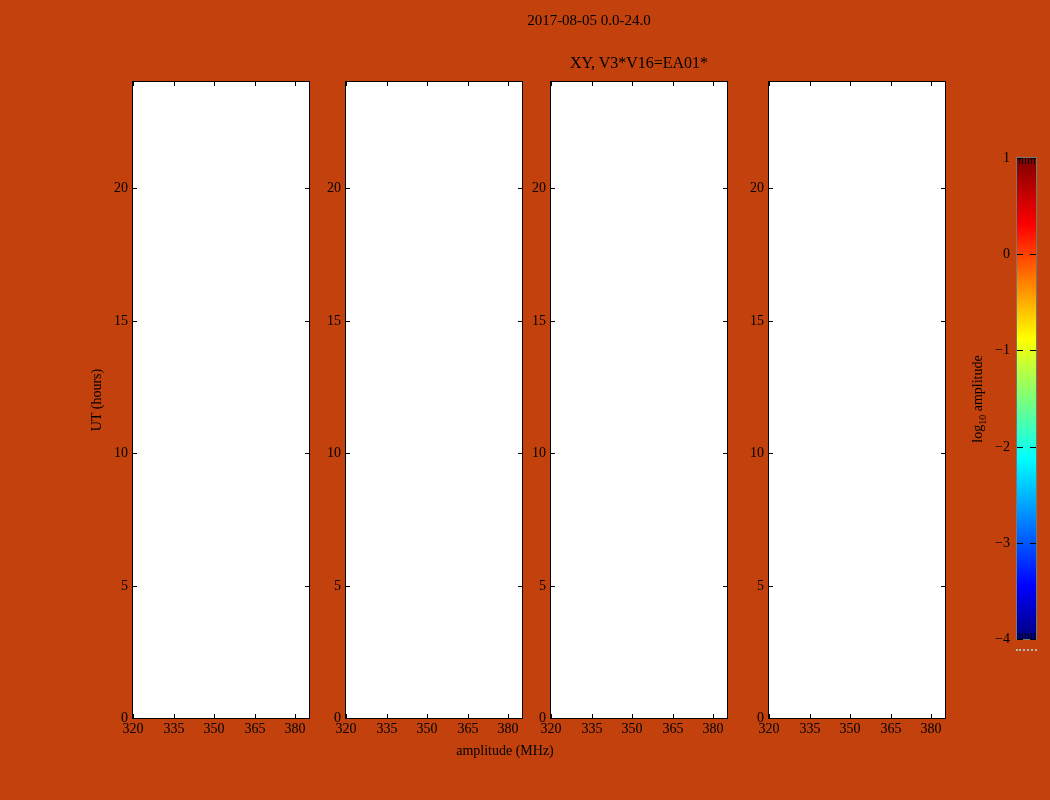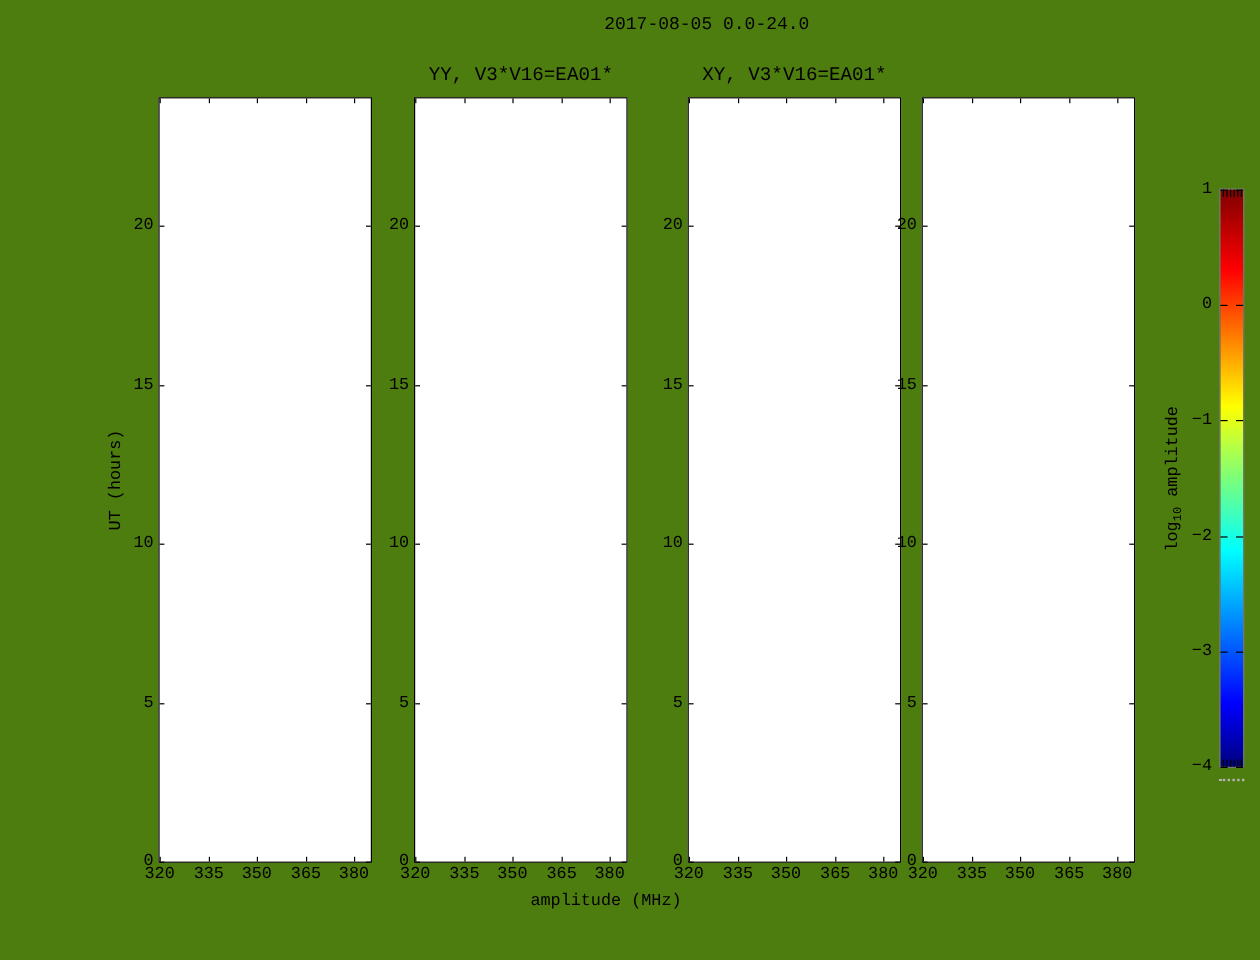--- a/index.html
+++ b/index.html
@@ -1,18 +1,18 @@
 <!DOCTYPE html>
 <html><head>
 <meta charset="utf-8">
 <style>
   html,body { margin:0; padding:0; background:#fff; }
   #figure {
-    position:relative; width:1050px; height:800px; background:#4d7c0f;
-    font-family:Liberation Mono, monospace; color:#000; overflow:hidden;
+    position:relative; width:1050px; height:800px; background:#c2410c;
+    font-family:Liberation Serif, serif; color:#000; overflow:hidden;
   }
   .suptitle {
     position:absolute; top:12px; left:589px; transform:translateX(-50%);
     font-size:15px; white-space:nowrap;
   }
   .subplot { position:absolute; top:0; width:178px; height:800px; }
   .sp-title {
     position:absolute; top:54px; left:-20px; width:218px; text-align:center;
     font-size:16px; white-space:nowrap;
   }
@@ -92,56 +92,55 @@
         <div class="tickmark" style="top: 239px; left: 0px; width: 4px; height: 1px;"></div>
         <div class="tickmark" style="top: 239px; right: 0px; width: 4px; height: 1px;"></div>
         <div class="yticklabel" style="top: 231px;">15</div>
         <div class="tickmark" style="top: 106px; left: 0px; width: 4px; height: 1px;"></div>
         <div class="tickmark" style="top: 106px; right: 0px; width: 4px; height: 1px;"></div>
         <div class="yticklabel" style="top: 98px;">20</div>
       </div>
   </div>
 
   <div class="subplot" style="left:345px;">
-    <div class="sp-title">YY, V3*V16=EA01*</div>
-    <div class="axes">
-        <div class="tickmark" style="left: 0px; bottom: 0px; width: 1px; height: 4px;"></div>
-        <div class="tickmark" style="left: 0px; top: 0px; width: 1px; height: 4px;"></div>
-        <div class="xticklabel" style="left: -22px;">320</div>
-        <div class="tickmark" style="left: 41px; bottom: 0px; width: 1px; height: 4px;"></div>
-        <div class="tickmark" style="left: 41px; top: 0px; width: 1px; height: 4px;"></div>
-        <div class="xticklabel" style="left: 19px;">335</div>
-        <div class="tickmark" style="left: 81px; bottom: 0px; width: 1px; height: 4px;"></div>
-        <div class="tickmark" style="left: 81px; top: 0px; width: 1px; height: 4px;"></div>
-        <div class="xticklabel" style="left: 59px;">350</div>
-        <div class="tickmark" style="left: 122px; bottom: 0px; width: 1px; height: 4px;"></div>
-        <div class="tickmark" style="left: 122px; top: 0px; width: 1px; height: 4px;"></div>
-        <div class="xticklabel" style="left: 100px;">365</div>
-        <div class="tickmark" style="left: 162px; bottom: 0px; width: 1px; height: 4px;"></div>
-        <div class="tickmark" style="left: 162px; top: 0px; width: 1px; height: 4px;"></div>
-        <div class="xticklabel" style="left: 140px;">380</div>
-        <div class="tickmark" style="top: 636px; left: 0px; width: 4px; height: 1px;"></div>
-        <div class="tickmark" style="top: 636px; right: 0px; width: 4px; height: 1px;"></div>
-        <div class="yticklabel" style="top: 628px;">0</div>
-        <div class="tickmark" style="top: 504px; left: 0px; width: 4px; height: 1px;"></div>
-        <div class="tickmark" style="top: 504px; right: 0px; width: 4px; height: 1px;"></div>
-        <div class="yticklabel" style="top: 496px;">5</div>
-        <div class="tickmark" style="top: 371px; left: 0px; width: 4px; height: 1px;"></div>
-        <div class="tickmark" style="top: 371px; right: 0px; width: 4px; height: 1px;"></div>
-        <div class="yticklabel" style="top: 363px;">10</div>
-        <div class="tickmark" style="top: 239px; left: 0px; width: 4px; height: 1px;"></div>
-        <div class="tickmark" style="top: 239px; right: 0px; width: 4px; height: 1px;"></div>
-        <div class="yticklabel" style="top: 231px;">15</div>
-        <div class="tickmark" style="top: 106px; left: 0px; width: 4px; height: 1px;"></div>
-        <div class="tickmark" style="top: 106px; right: 0px; width: 4px; height: 1px;"></div>
-        <div class="yticklabel" style="top: 98px;">20</div>
-      </div>
-  </div>
-
-  <div class="subplot" style="left:573px;">
+    <div class="axes">
+        <div class="tickmark" style="left: 0px; bottom: 0px; width: 1px; height: 4px;"></div>
+        <div class="tickmark" style="left: 0px; top: 0px; width: 1px; height: 4px;"></div>
+        <div class="xticklabel" style="left: -22px;">320</div>
+        <div class="tickmark" style="left: 41px; bottom: 0px; width: 1px; height: 4px;"></div>
+        <div class="tickmark" style="left: 41px; top: 0px; width: 1px; height: 4px;"></div>
+        <div class="xticklabel" style="left: 19px;">335</div>
+        <div class="tickmark" style="left: 81px; bottom: 0px; width: 1px; height: 4px;"></div>
+        <div class="tickmark" style="left: 81px; top: 0px; width: 1px; height: 4px;"></div>
+        <div class="xticklabel" style="left: 59px;">350</div>
+        <div class="tickmark" style="left: 122px; bottom: 0px; width: 1px; height: 4px;"></div>
+        <div class="tickmark" style="left: 122px; top: 0px; width: 1px; height: 4px;"></div>
+        <div class="xticklabel" style="left: 100px;">365</div>
+        <div class="tickmark" style="left: 162px; bottom: 0px; width: 1px; height: 4px;"></div>
+        <div class="tickmark" style="left: 162px; top: 0px; width: 1px; height: 4px;"></div>
+        <div class="xticklabel" style="left: 140px;">380</div>
+        <div class="tickmark" style="top: 636px; left: 0px; width: 4px; height: 1px;"></div>
+        <div class="tickmark" style="top: 636px; right: 0px; width: 4px; height: 1px;"></div>
+        <div class="yticklabel" style="top: 628px;">0</div>
+        <div class="tickmark" style="top: 504px; left: 0px; width: 4px; height: 1px;"></div>
+        <div class="tickmark" style="top: 504px; right: 0px; width: 4px; height: 1px;"></div>
+        <div class="yticklabel" style="top: 496px;">5</div>
+        <div class="tickmark" style="top: 371px; left: 0px; width: 4px; height: 1px;"></div>
+        <div class="tickmark" style="top: 371px; right: 0px; width: 4px; height: 1px;"></div>
+        <div class="yticklabel" style="top: 363px;">10</div>
+        <div class="tickmark" style="top: 239px; left: 0px; width: 4px; height: 1px;"></div>
+        <div class="tickmark" style="top: 239px; right: 0px; width: 4px; height: 1px;"></div>
+        <div class="yticklabel" style="top: 231px;">15</div>
+        <div class="tickmark" style="top: 106px; left: 0px; width: 4px; height: 1px;"></div>
+        <div class="tickmark" style="top: 106px; right: 0px; width: 4px; height: 1px;"></div>
+        <div class="yticklabel" style="top: 98px;">20</div>
+      </div>
+  </div>
+
+  <div class="subplot" style="left:550px;">
     <div class="sp-title">XY, V3*V16=EA01*</div>
     <div class="axes">
         <div class="tickmark" style="left: 0px; bottom: 0px; width: 1px; height: 4px;"></div>
         <div class="tickmark" style="left: 0px; top: 0px; width: 1px; height: 4px;"></div>
         <div class="xticklabel" style="left: -22px;">320</div>
         <div class="tickmark" style="left: 41px; bottom: 0px; width: 1px; height: 4px;"></div>
         <div class="tickmark" style="left: 41px; top: 0px; width: 1px; height: 4px;"></div>
         <div class="xticklabel" style="left: 19px;">335</div>
         <div class="tickmark" style="left: 81px; bottom: 0px; width: 1px; height: 4px;"></div>
         <div class="tickmark" style="left: 81px; top: 0px; width: 1px; height: 4px;"></div>

